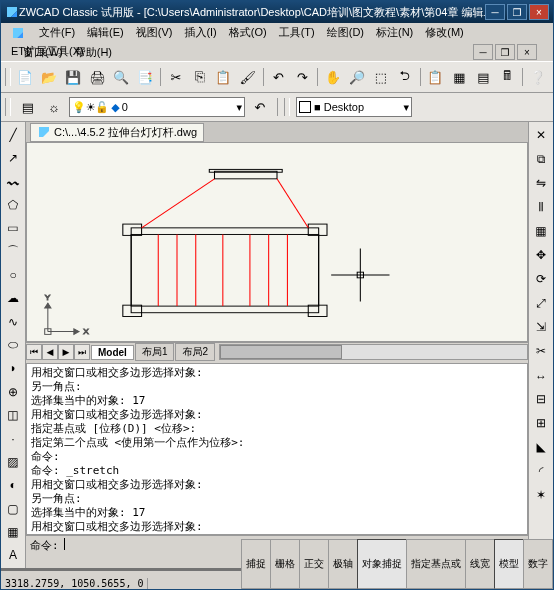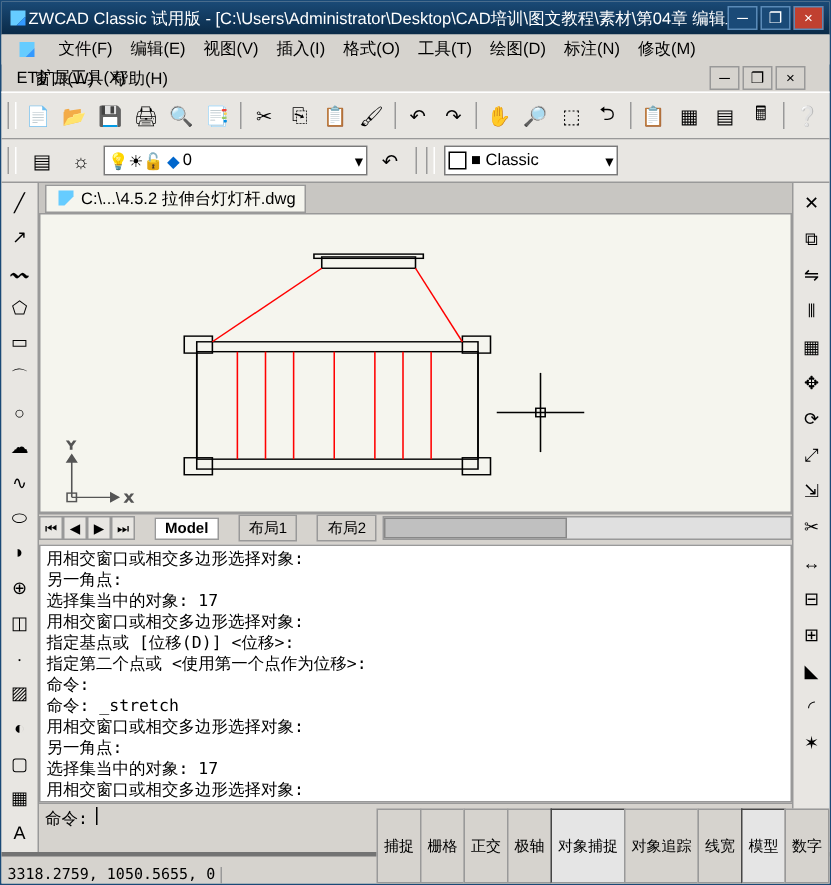--- a/index.html
+++ b/index.html
@@ -27,21 +27,21 @@
 .rightbar{border-right:none;border-left:1px solid #999}
 .sidebtn{width:20px;height:20px;display:flex;align-items:center;justify-content:center;border:1px solid transparent;cursor:pointer;font-size:12px}
 .center{flex:1;display:flex;flex-direction:column;min-width:0}
 .doctab{height:20px;display:flex;align-items:center;background:#c8c6c2;padding:0 4px;font-size:11px}
 .doctab .tab{background:#f5f5ee;border:1px solid #999;padding:1px 6px;display:flex;align-items:center;gap:3px}
 .drawing{flex:1;background:#f5f5ee;position:relative;border:1px solid #999;margin:0 0 0 0}
 .drawing svg{position:absolute;inset:0}
 .modeltabs{height:18px;display:flex;align-items:center;background:#d6d3ce;border-top:1px solid #999;font-size:10px}
 .modeltabs .nav{display:flex}
 .modeltabs .nav span{width:14px;height:14px;border:1px solid #999;display:flex;align-items:center;justify-content:center;background:#e8e6e2;cursor:pointer;font-size:9px}
-.modeltabs .mtab{padding:1px 6px;border:1px solid #999;background:#fff;margin-left:13px}
+.modeltabs .mtab{padding:1px 6px;border:1px solid #999;background:#fff;margin-left:1px}
 .modeltabs .mtab.inactive{background:#d6d3ce}
 .hscroll{flex:1;height:14px;background:#e0e0e0;border:1px solid #999;margin-left:4px;position:relative}
 .hscroll .thumb{position:absolute;left:0;top:0;width:120px;height:12px;background:#c0c0c0;border:1px solid #888}
 .cmdwin{height:170px;background:#fff;border:1px solid #999;margin:2px 0 0 0;font-size:11px;font-family:"SimSun",monospace;overflow:hidden;display:flex;flex-direction:column}
 .cmdlog{flex:1;padding:2px 4px;overflow:hidden;white-space:pre-wrap;line-height:14px}
 .cmdline{height:28px;border-top:1px solid #999;display:flex;align-items:flex-start;padding:2px 4px;font-family:"SimSun",monospace}
 .cmdline label{margin-right:4px}
 .cmdline .caret{display:inline-block;width:1px;height:12px;background:#000;margin-left:1px}
 .statusbar{height:18px;display:flex;align-items:flex-end;background:#d6d3ce;border-top:3px solid #737373;font-size:10px}
 .statusbar .coord{padding:0 4px;flex:0 0 auto;border-right:1px solid #999;font-family:monospace}
@@ -140,21 +140,21 @@
       <span style="color:#06c;margin:0 2px">◆</span>
       <span>0</span>
       <span style="flex:1"></span>
         <span>▾</span>
     </div>
     <div class="tbtn">↶</div>
     <span class="sep"></span>
     <span class="handle"></span>
     <div class="combo" style="width:110px">
       <span class="swatch" style="background:#fff"></span>
-      <span>■ Classic</span>
+      <span>■ Desktop</span>
       <span style="flex:1"></span>
         <span>▾</span>
     </div>
   </div>
 
   <div class="main">
     <div class="leftbar">
       <div class="sidebtn">╱</div>
       <div class="sidebtn">↗</div>
       <div class="sidebtn">〰</div>
@@ -283,18 +283,18 @@
   </div>
 
   <div class="statusbar">
     <span class="coord">3318.2759, 1050.5655, 0</span>
     <span class="sp"></span>
     <span class="sbtn">捕捉</span>
     <span class="sbtn">栅格</span>
     <span class="sbtn">正交</span>
     <span class="sbtn">极轴</span>
     <span class="sbtn active">对象捕捉</span>
-    <span class="sbtn">对象追踪</span>
+    <span class="sbtn">指定基点或</span>
     <span class="sbtn">线宽</span>
     <span class="sbtn active">模型</span>
     <span class="sbtn">数字</span>
   </div>
 </div>
 
 </body></html>

